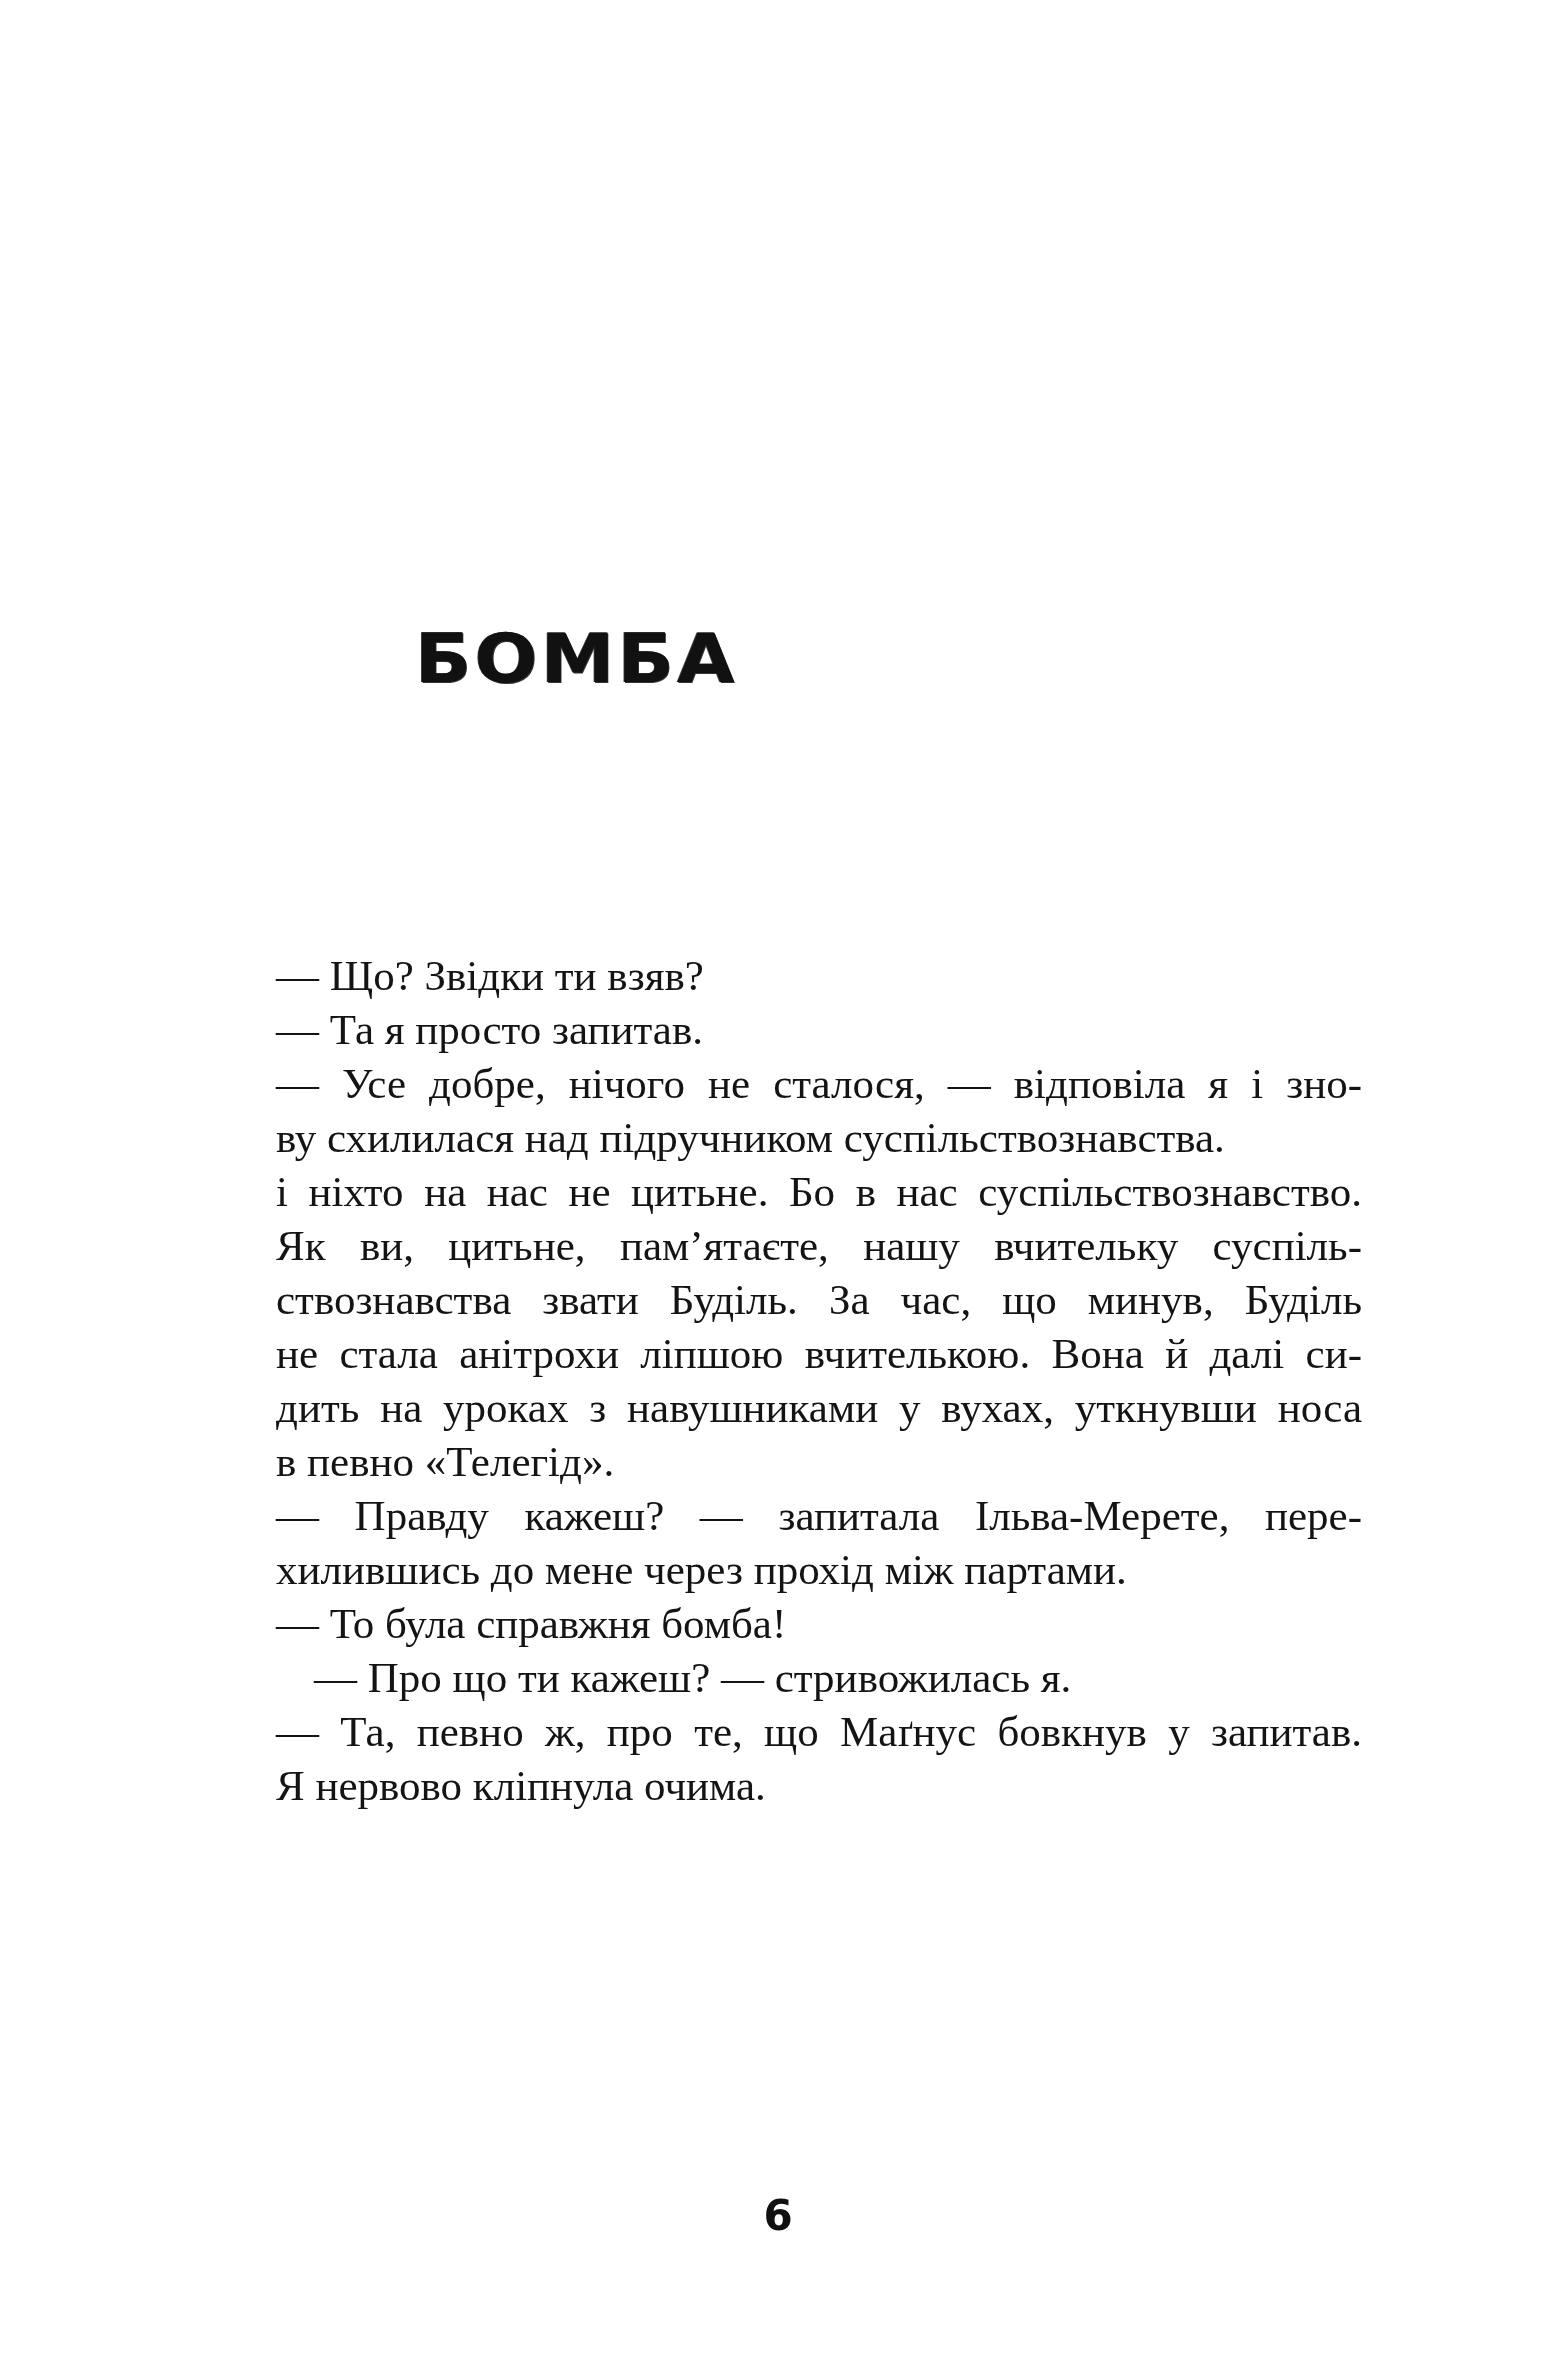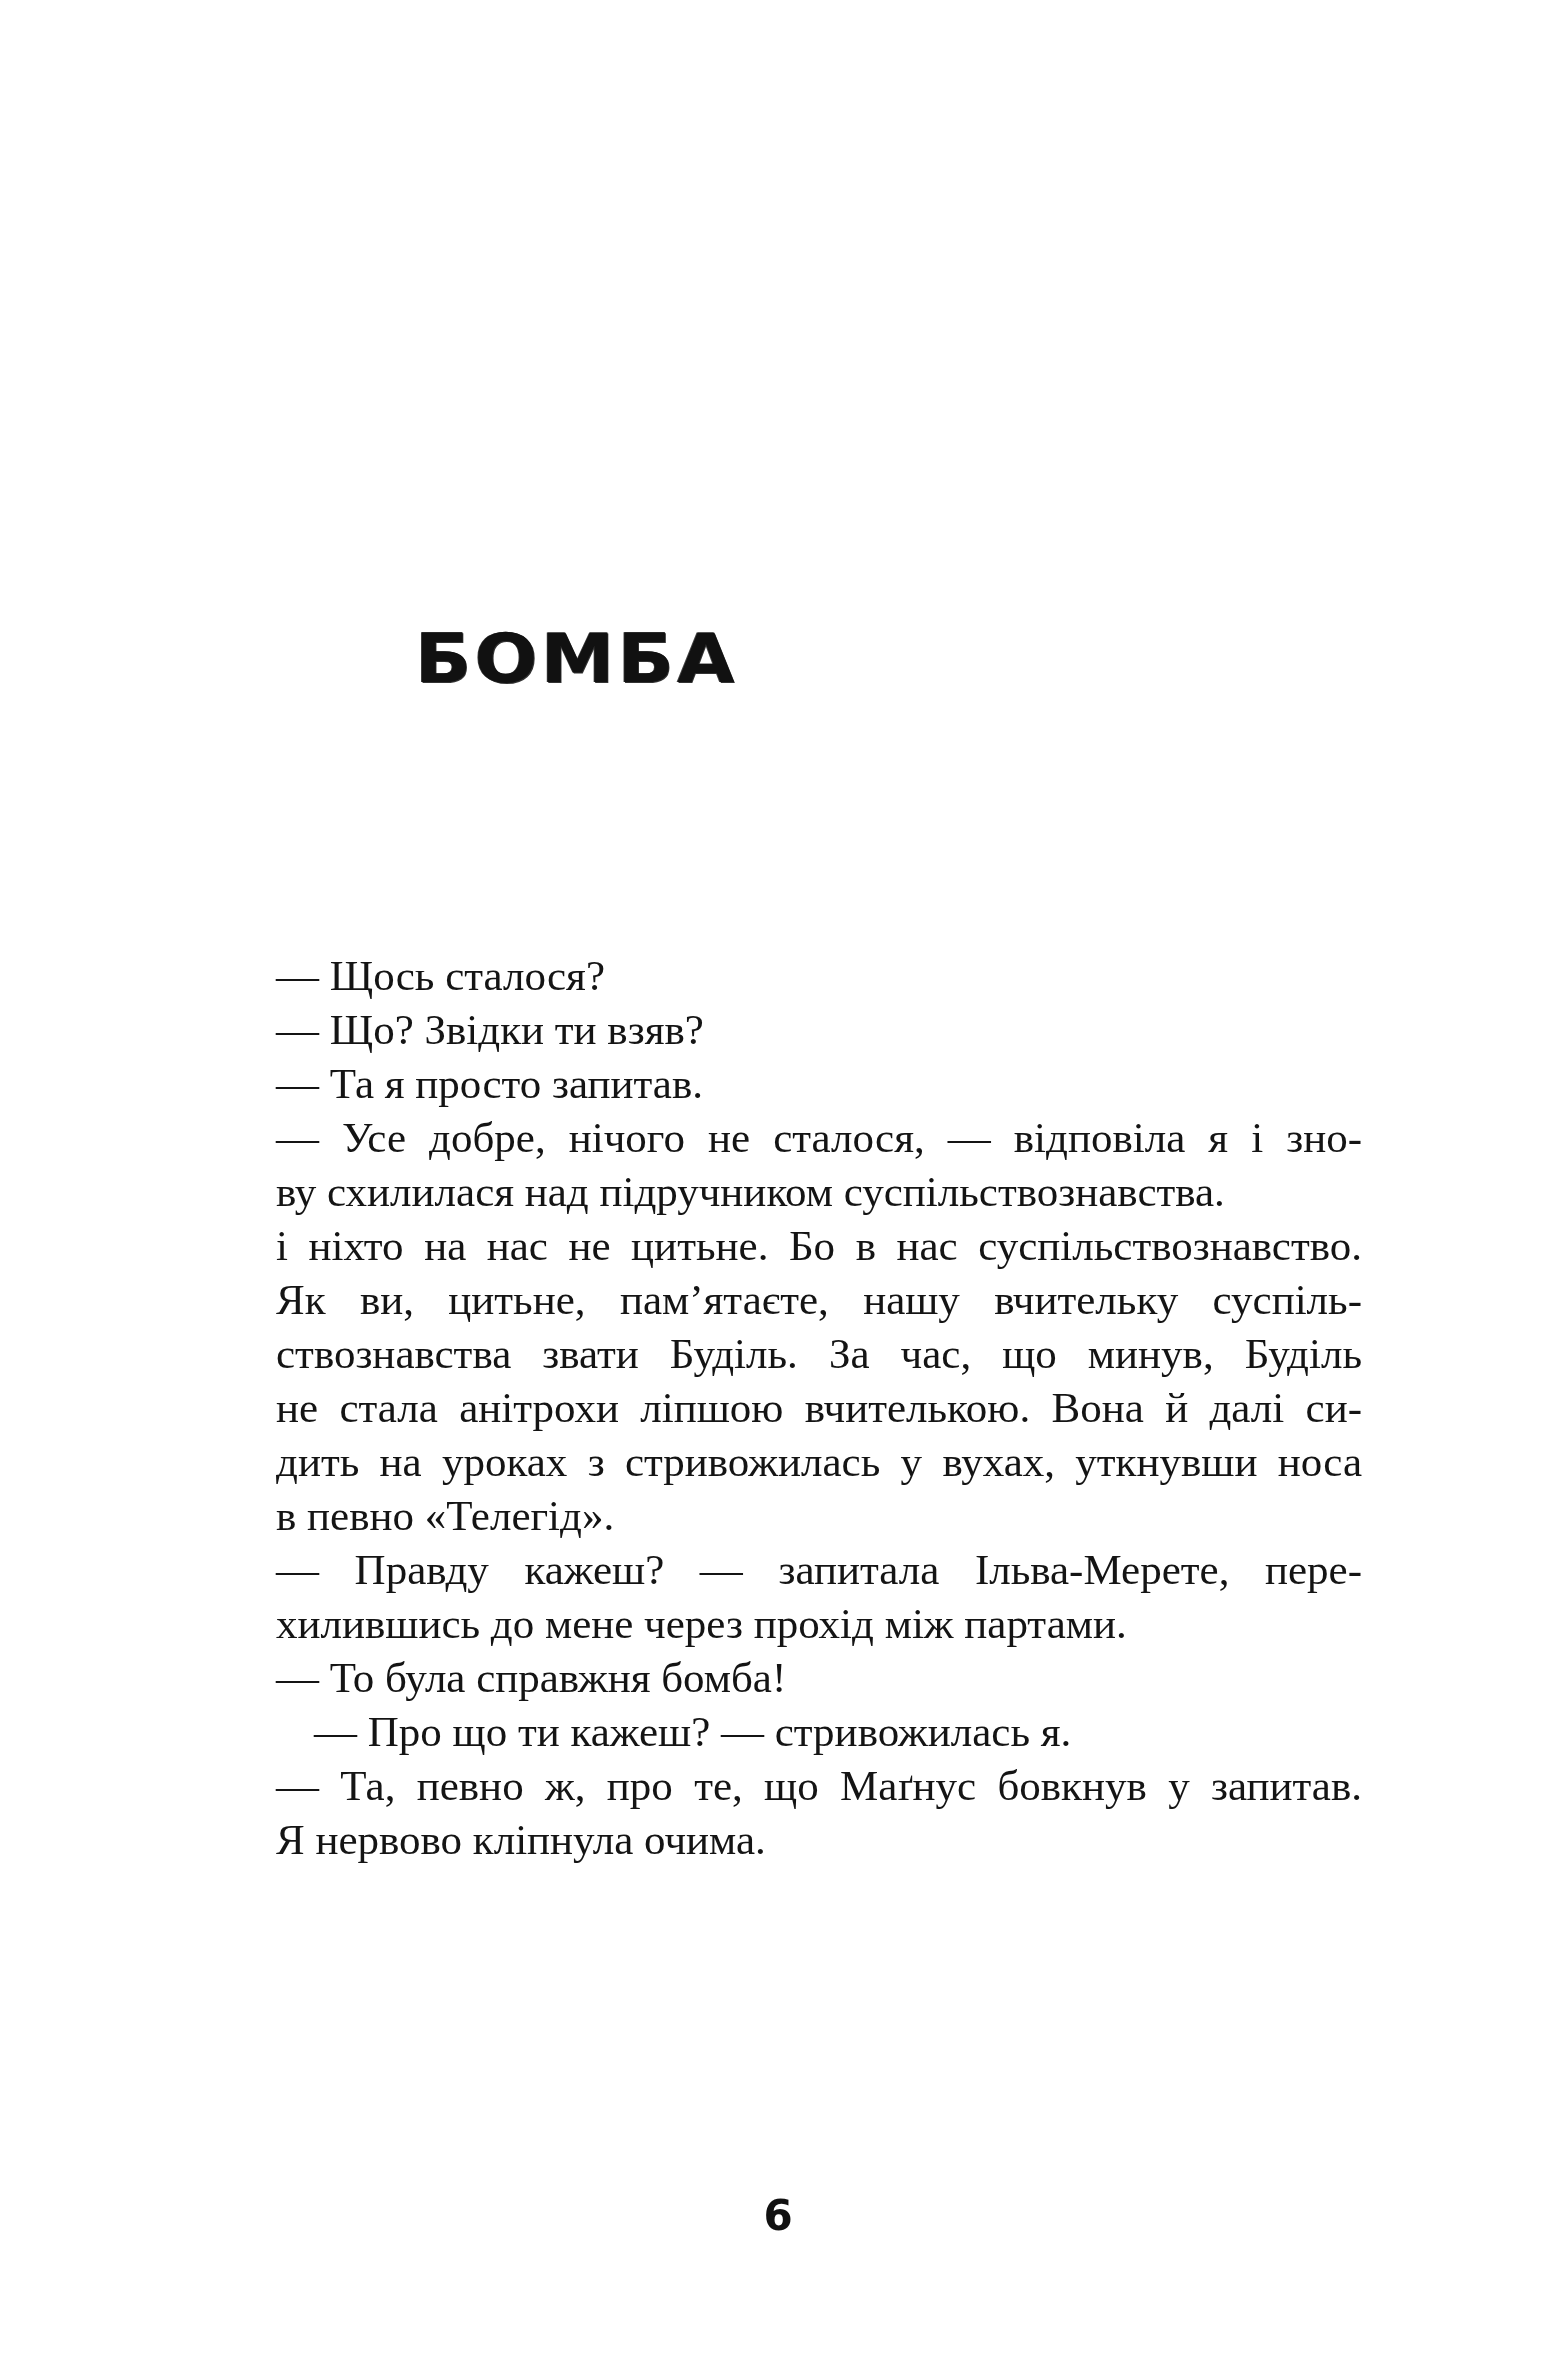--- a/index.html
+++ b/index.html
@@ -63,30 +63,29 @@
       color: #111111;
       line-height: 56px;
     }
   </style>
 </head>
 <body>
 
 <div class="chapter-title">БОМБА</div>
 
 <div class="body-text">
-  <span class="line" style="padding-left: 0px;">— Щось сталося?</span>
   <span class="line" style="padding-left: 0px;">— Що? Звідки ти взяв?</span>
   <span class="line" style="padding-left: 0px;">— Та я просто запитав.</span>
   <span class="line just" style="padding-left: 0px;">— Усе добре, нічого не сталося, — відповіла я і зно-</span>
   <span class="line">ву схилилася над підручником суспільствознавства.</span>
   <span class="line just">і ніхто на нас не цитьне. Бо в нас суспільствознавство.</span>
   <span class="line just">Як ви, цитьне, пам’ятаєте, нашу вчительку суспіль-</span>
   <span class="line just">ствознавства звати Буділь. За час, що минув, Буділь</span>
   <span class="line just">не стала анітрохи ліпшою вчителькою. Вона й далі си-</span>
-  <span class="line just">дить на уроках з стривожилась у вухах, уткнувши носа</span>
+  <span class="line just">дить на уроках з навушниками у вухах, уткнувши носа</span>
   <span class="line">в певно «Телегід».</span>
   <span class="line just" style="padding-left: 0px;">— Правду кажеш? — запитала Ільва-Мерете, пере-</span>
   <span class="line">хилившись до мене через прохід між партами.</span>
   <span class="line" style="padding-left: 0px;">— То була справжня бомба!</span>
   <span class="line" style="padding-left: 0px; margin-left: 38px;">— Про що ти кажеш? — стривожилась я.</span>
   <span class="line just" style="padding-left: 0px;">— Та, певно ж, про те, що Маґнус бовкнув у запитав.</span>
   <span class="line" style="padding-left: 0px;">Я нервово кліпнула очима.</span>
 </div>
 
 <div class="page-number">6</div>

